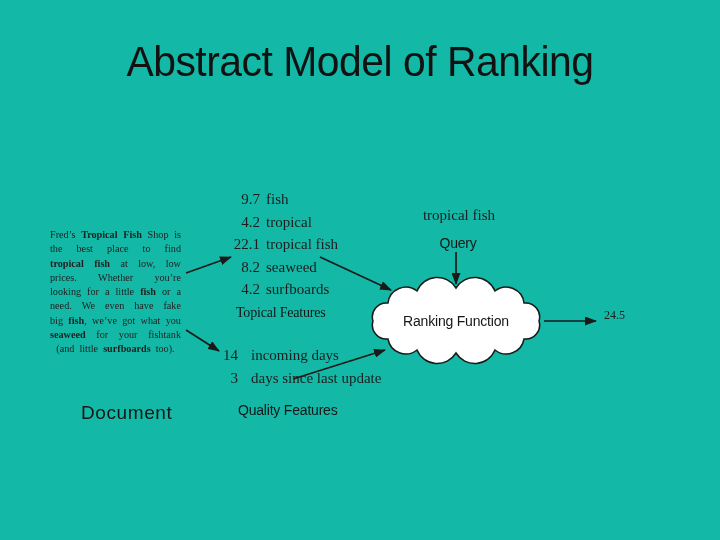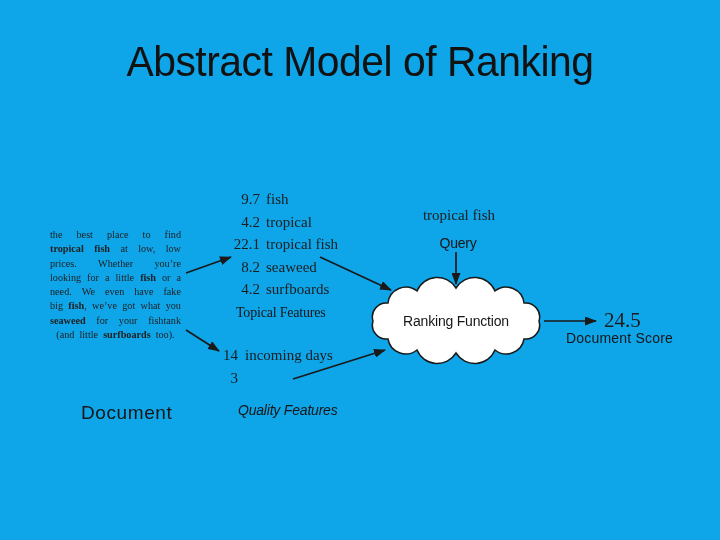--- a/index.html
+++ b/index.html
@@ -1,33 +1,33 @@
 <!DOCTYPE html>
 <html><head>
 <meta charset="utf-8">
 <style>
   html,body{margin:0;padding:0;background:#fff;}
-  .slide{position:relative;width:720px;height:540px;background:#0ea5e9;overflow:hidden;
+  .slide{position:relative;width:720px;height:540px;background:#14b8a6;overflow:hidden;
          font-family:"Liberation Sans",sans-serif;color:#1a1a1a;}
   .abs{position:absolute;}
   
   .title{left:0;right:0;top:40px;text-align:center;font-size:43px;line-height:43px;
          font-weight:400;letter-spacing:-0.5px;color:#121212;transform:scaleX(0.95);}
   
   .docblock{left:50px;top:228px;width:131px;font-family:"Liberation Serif",serif;
             font-size:10.2px;line-height:14.3px;color:#1f1f1f;}
   .doc-line{display:flex;justify-content:space-between;height:14.3px;align-items:baseline;overflow:visible;}
   .doc-line.last{justify-content:center;gap:5px;}
   .doc-line b{font-weight:700;}
   
   .feat-list{font-family:"Liberation Serif",serif;font-size:15px;color:#1d1d1d;}
   .frow{height:22.6px;line-height:22.6px;white-space:nowrap;display:flex;}
   .fnum{display:inline-block;text-align:right;}
   .topical .fnum{width:34px;margin-right:6px;font-family:Liberation Serif, serif;}
-  .quality .fnum{width:24px;margin-right:7px;}
+  .quality .fnum{width:24px;margin-right:13px;}
   
   .lbl{font-size:14px;letter-spacing:-0.2px;color:#161616;white-space:nowrap;}
   .ctr{text-align:center;}
   .serif{font-family:"Liberation Serif",serif;}
   svg.canvas{position:absolute;left:0;top:0;width:720px;height:540px;}
 </style>
 </head>
 <body>
 
 <div class="slide">
@@ -46,20 +46,27 @@
     <line x1="186" y1="330" x2="219" y2="351" stroke="#1a1a1a" stroke-width="1.7" marker-end="url(#ah)"></line>
     <line x1="320" y1="257" x2="391" y2="290" stroke="#1a1a1a" stroke-width="1.7" marker-end="url(#ah)"></line>
     <line x1="293" y1="379" x2="385" y2="350" stroke="#1a1a1a" stroke-width="1.7" marker-end="url(#ah)"></line>
     <line x1="456" y1="252" x2="456" y2="284" stroke="#1a1a1a" stroke-width="1.7" marker-end="url(#ah)"></line>
     <line x1="544" y1="321" x2="596" y2="321" stroke="#1a1a1a" stroke-width="1.7" marker-end="url(#ah)"></line>
   </svg>
 
   <div class="abs title">Abstract Model of Ranking</div>
 
   <div class="abs docblock" id="doc-lines">
+      <div class="doc-line">
+        <span>Fred’s</span>
+        <span><b>Tropical</b></span>
+        <span><b>Fish</b></span>
+        <span>Shop</span>
+        <span>is</span>
+      </div>
       <div class="doc-line">
         <span>the</span>
         <span>best</span>
         <span>place</span>
         <span>to</span>
         <span>find</span>
       </div>
       <div class="doc-line">
         <span><b>tropical</b></span>
         <span><b>fish</b></span>
@@ -135,25 +142,25 @@
     </div>
   <div class="abs lbl" style="left:236px;top:305px;font-family:Liberation Serif, serif;">Topical Features</div>
 
   <div class="abs feat-list quality" id="quality-list" style="left:214px;top:344px;">
       <div class="frow">
         <span class="fnum">14</span>
         <span class="fterm">incoming days</span>
       </div>
       <div class="frow">
         <span class="fnum">3</span>
+        <span class="fterm">days since last update</span>
       </div>
     </div>
-  <div class="abs lbl" style="left:238px;top:402px;font-style:italic;">Quality Features</div>
+  <div class="abs lbl" style="left:238px;top:402px;">Quality Features</div>
 
   <div class="abs serif ctr" style="left:399px;top:207px;width:120px;font-size:15px;color:#1d1d1d;">tropical fish</div>
   <div class="abs lbl ctr" style="left:398px;top:235px;width:120px;">Query</div>
 
   <div class="abs lbl ctr" style="left:376px;top:313px;width:160px;">Ranking Function</div>
 
-  <div class="abs serif" style="left:604px;top:308px;font-size:21px;color:#1d1d1d;">24.5</div>
-  <div class="abs lbl" style="left:566px;top:330px;letter-spacing:0.2px;">Document Score</div>
+  <div class="abs serif" style="left:604px;top:308px;font-size:12px;color:#1d1d1d;">24.5</div>
 
 </div>
 
 </body></html>

